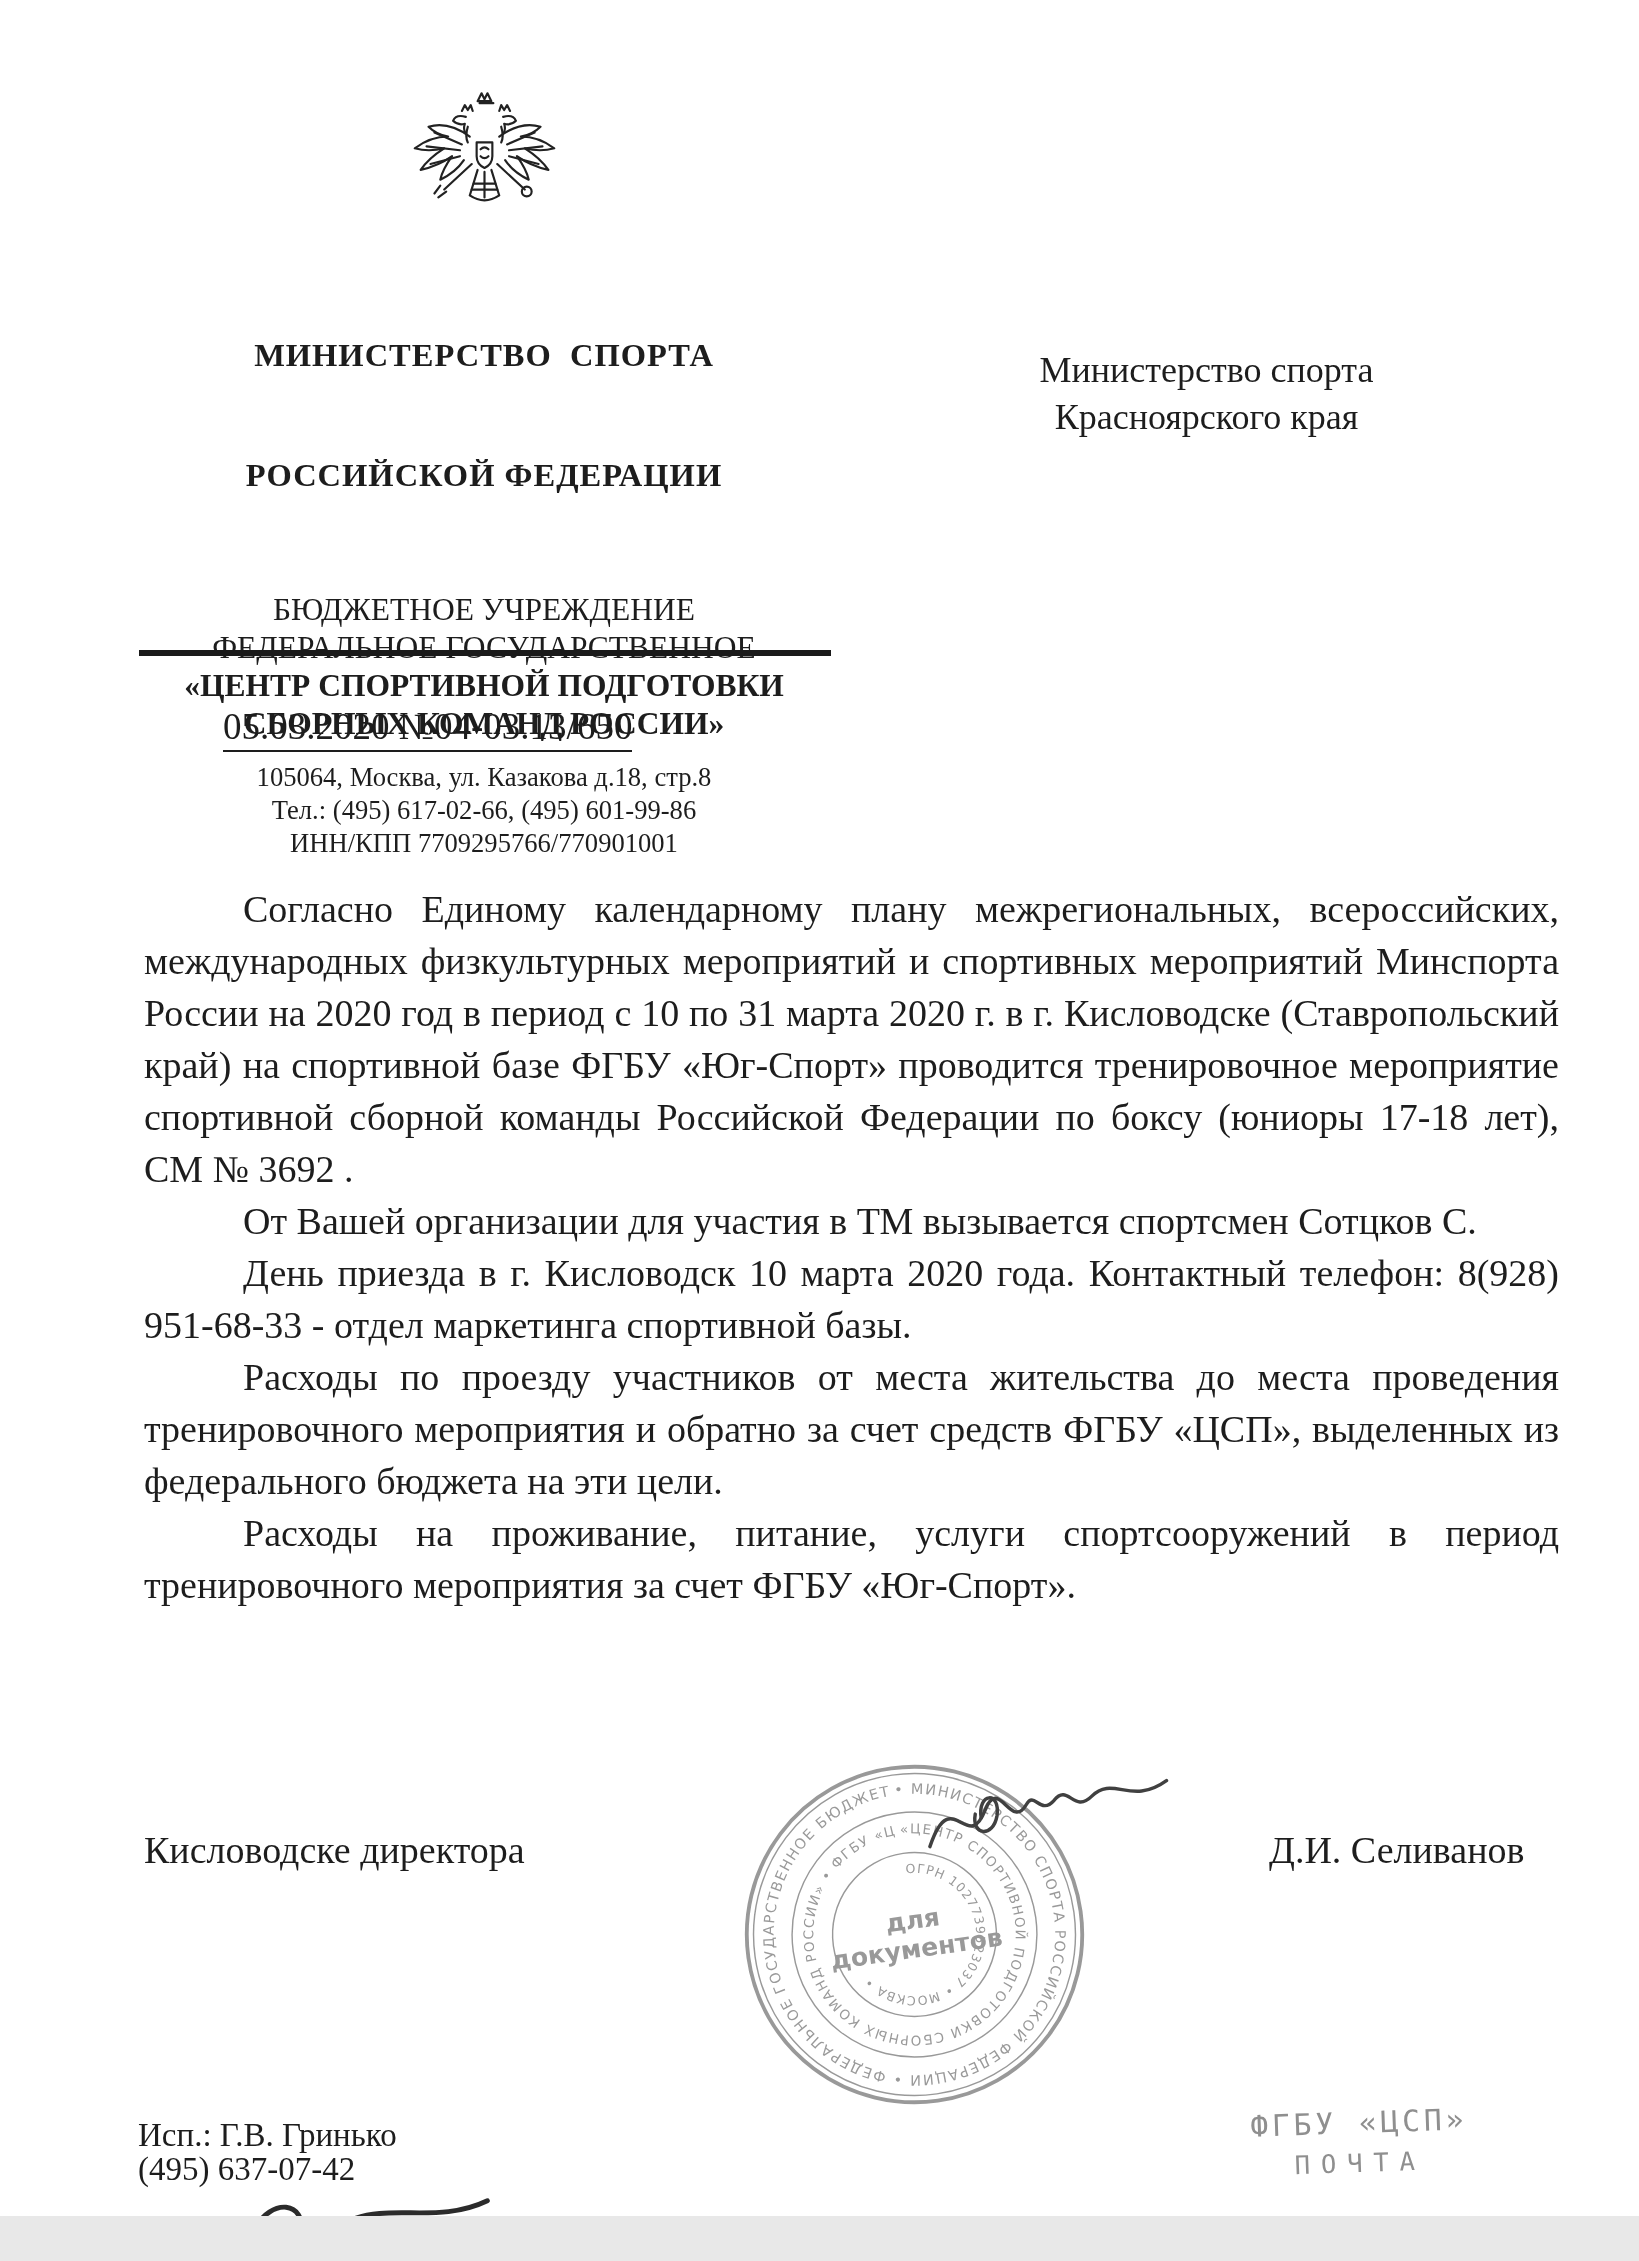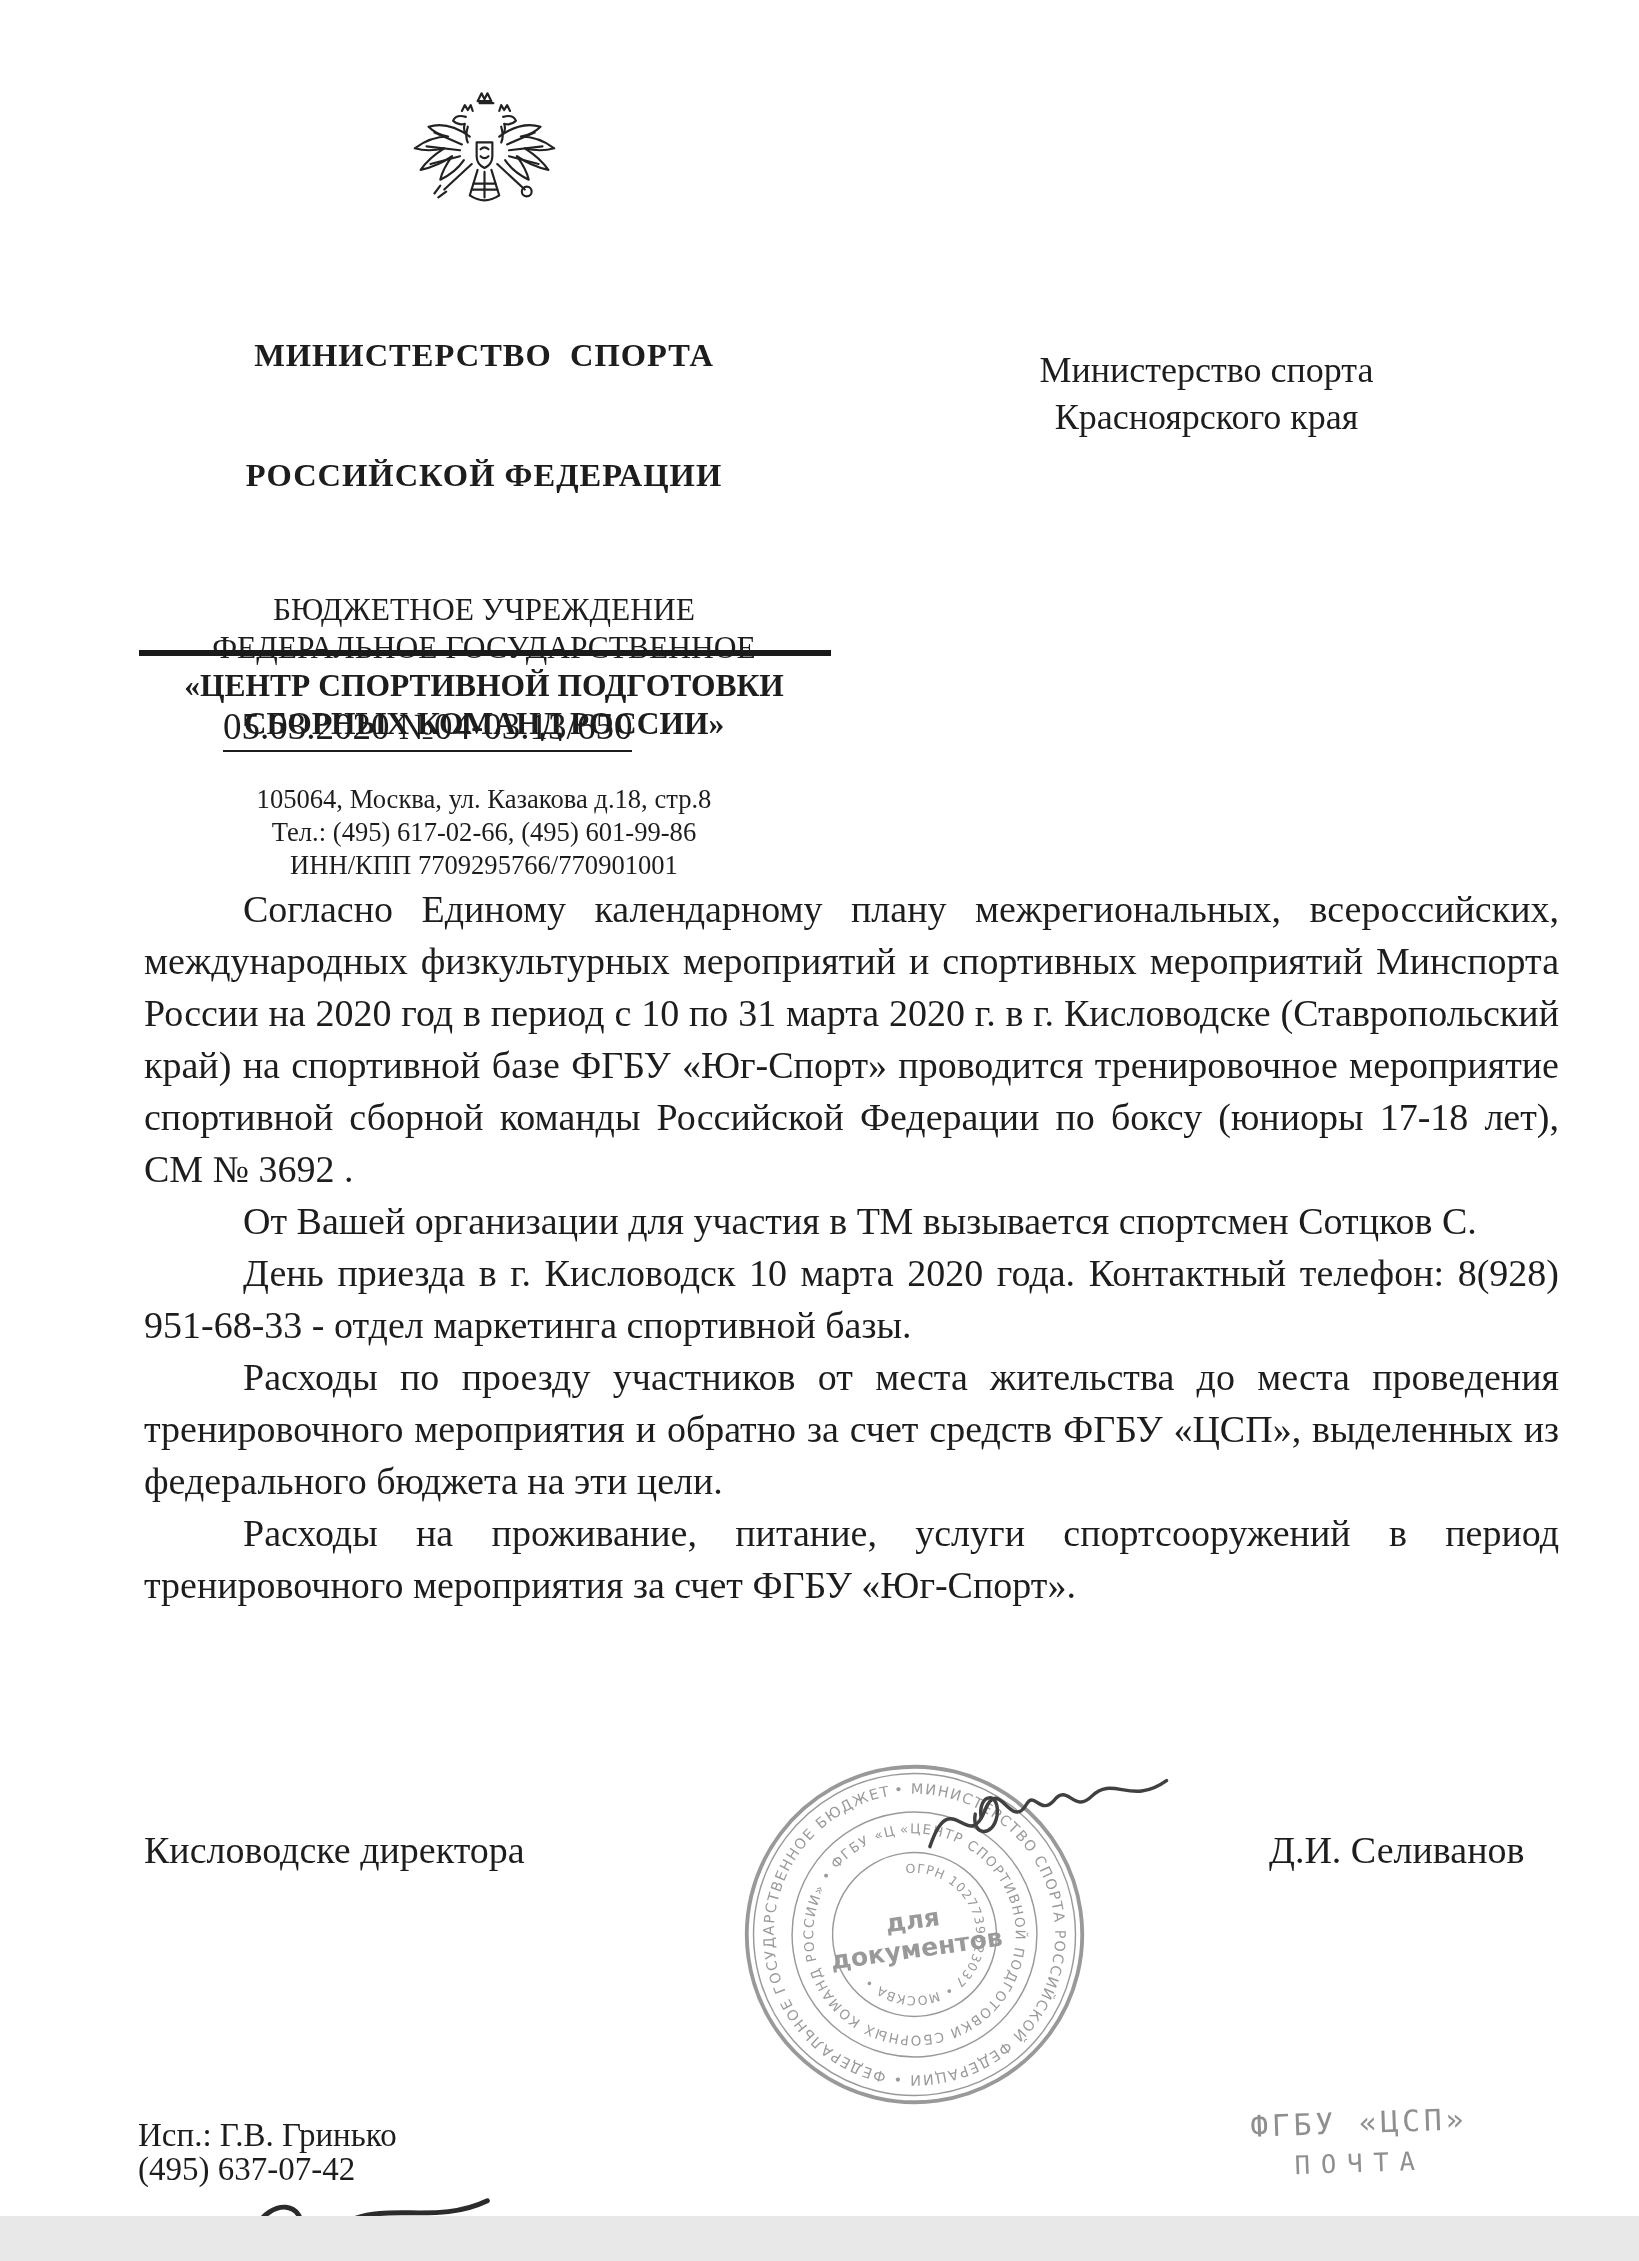--- a/index.html
+++ b/index.html
@@ -6,21 +6,21 @@
   .page {
     position:relative; width:1639px; height:2216px; background:#ffffff;
     overflow:hidden; font-family:"Liberation Serif", serif; color:#1d1d1d;
     margin:0 auto;
   }
   .letterhead { position:absolute; left:144px; top:87px; width:680px; text-align:center; }
   .eagle { width:167px; height:158px; display:block; margin:0 auto 9.9px auto; }
   .ministry { font-weight:bold; font-size:32.5px; line-height:40px; letter-spacing:1px; white-space:pre-wrap; }
   .org { margin-top:15.8px; font-size:31.5px; line-height:38px; }
   .org .bold { font-weight:bold; }
-  .address { margin-top:40px; font-size:26.6px; line-height:33px; }
+  .address { margin-top:18px; font-size:26.6px; line-height:33px; }
 
   .recipient { position:absolute; left:985px; top:347px; width:443px; text-align:center; font-size:36px; line-height:47px; }
 
   .rule { position:absolute; left:139px; top:650px; width:692px; height:5.9px; background:#1a1a1a; }
 
   .ref { position:absolute; left:223px; top:705px; font-size:37px;font-family:Liberation Serif, serif; }
   .ref span { border-bottom:2px solid #1d1d1d; padding-bottom:3px; }
 
   .body-text { position:absolute; left:144px; top:883px; width:1415px; }
   .body-text p { margin:0; font-size:38px; line-height:52px; text-align:justify; text-indent:99px; }

